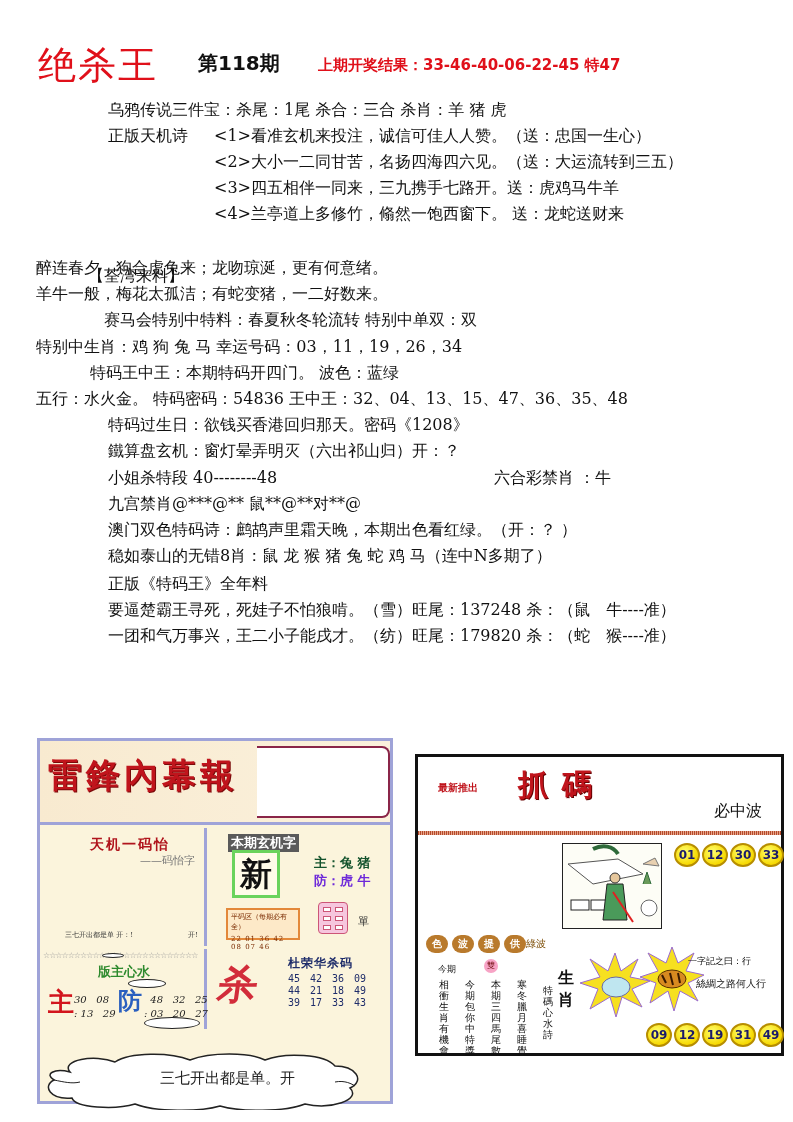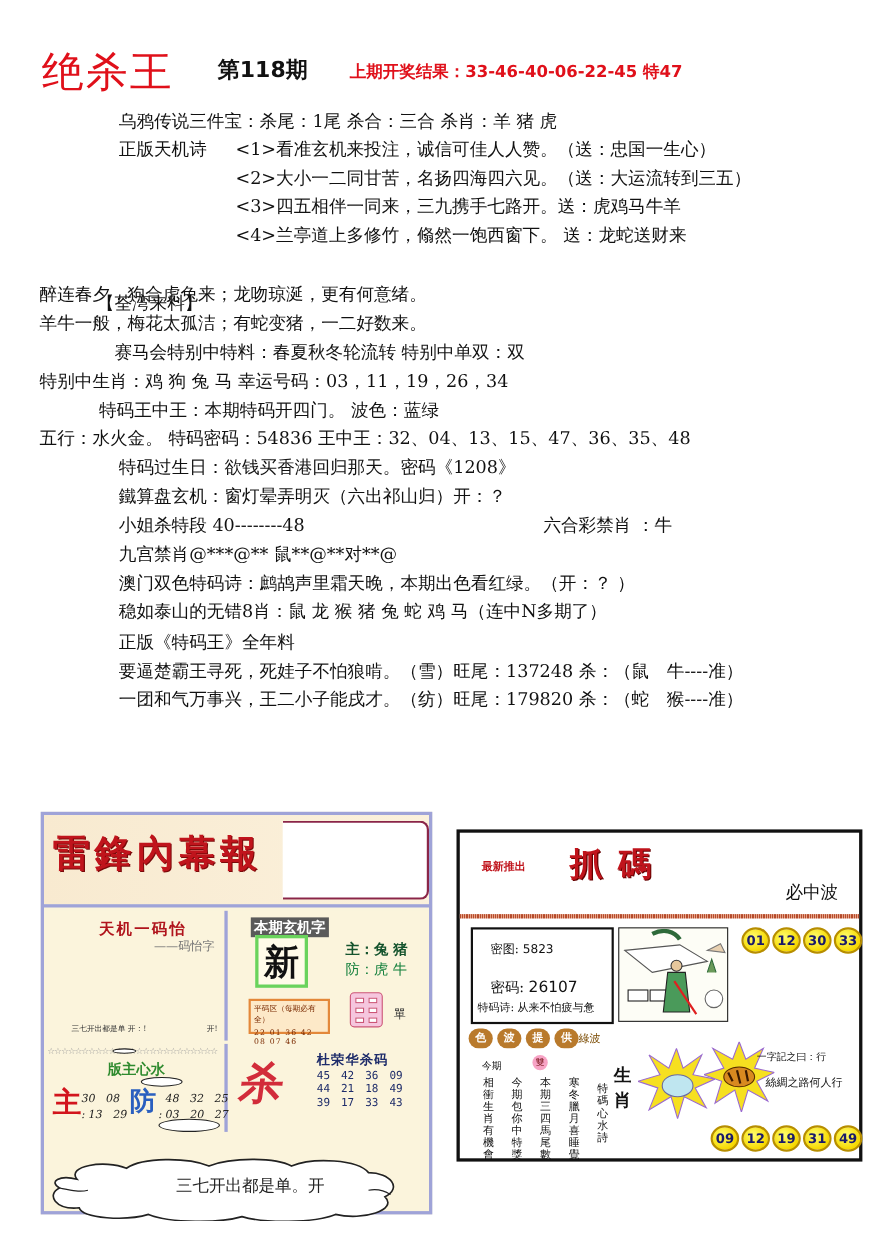--- a/index.html
+++ b/index.html
@@ -24,21 +24,21 @@
     .lp-tl { position: absolute; left: 0; top: 87px; width: 167px; height: 118px; background: #fbf4dc; border-right: 3px solid #9fa3d8; }
     .lp-tl-title { position: absolute; left: 50px; top: 8px; font-size: 14px; color: #b0141c; font-weight: bold; letter-spacing: 2px; }
     .lp-tl-sub { position: absolute; left: 100px; top: 25px; font-size: 11px; color: #777; text-align: center; }
     .lp-tl-foot { position: absolute; left: 25px; top: 102px; font-size: 7px; color: #333; }
     .lp-tl-foot2 { position: absolute; left: 148px; top: 102px; font-size: 7px; color: #333; }
 
     .lp-tr { position: absolute; left: 170px; top: 87px; width: 180px; height: 118px; background: #fbf4dc; }
     .lp-tr-head { position: absolute; left: 18px; top: 6px; font-size: 13px; color: #fff; background: #5a5a5a; padding: 0 3px; font-weight: bold; }
     .lp-char-box { position: absolute; left: 22px; top: 22px; width: 48px; height: 48px; border: 3px solid #6ad35c; background: #fffbe8; font-size: 32px; text-align: center; line-height: 42px; font-weight: bold; color: #111; }
     .lp-main { position: absolute; left: 104px; top: 26px; font-size: 13px; color: #14532d; font-weight: bold; }
-    .lp-defend { position: absolute; left: 104px; top: 44px; font-size: 13px; color: #15803d; font-weight: normal; }
+    .lp-defend { position: absolute; left: 104px; top: 44px; font-size: 13px; color: #6d28d9; font-weight: bold; }
     .lp-flat { position: absolute; left: 16px; top: 80px; width: 74px; height: 32px; background: #fde9c8; border: 2px solid #e3883a; font-size: 7px; padding: 2px 3px; }
     .lp-flat .t { color: #7a2a00; }
     .lp-flat .n { color: #7a2a00; margin-top: 3px; letter-spacing: 1px; }
     .lp-calc { position: absolute; left: 108px; top: 74px; width: 30px; height: 32px; background: #f6c6de; border: 1px solid #c57; border-radius: 4px; }
     .lp-calc span { position: absolute; width: 8px; height: 5px; background: #fff; border: 1px solid #c57; }
     .lp-single { position: absolute; left: 148px; top: 86px; font-size: 11px; color: #333; }
 
     .lp-bl { position: absolute; left: 0; top: 208px; width: 167px; height: 80px; background: #fbf4dc; border-right: 3px solid #9fa3d8; }
     .lp-bl-stars { position: absolute; left: 3px; top: 2px; width: 162px; font-size: 8px; color: #999; letter-spacing: -1px; overflow: hidden; white-space: nowrap; }
     .lp-bl-title { position: absolute; left: 58px; top: 14px; font-size: 13px; color: #2e8a2e; font-weight: bold; }
@@ -196,25 +196,20 @@
   <path d="M295,30 C305,28 312,32 315,34" fill="none" stroke="#222" stroke-width="1"></path>
 </svg>
 <div class="cloud-text">三七开出都是单。开</div>
 
 <div class="rp">
   <div class="rp-new">最新推出</div>
   <div class="rp-title">抓碼</div>
   <div class="rp-wave">必中波</div>
   <div class="rp-rule"></div>
 
-  <div class="rp-box">
-    <div class="r1"><span>密图:</span> <span style="font-family:'DejaVu Sans',sans-serif;">5823</span></div>
-    <div class="r2"><span>密码:</span> <span class="big">26107</span></div>
-    <div class="r3"><span>特码诗:</span> <span>从来不怕疲与惫</span></div>
-  </div>
 
   <div class="rp-pic">
     <svg width="100" height="86" viewBox="0 0 100 86">
       <path d="M5,20 L55,15 L80,30 L30,40 Z" fill="#fff" stroke="#555" stroke-width="1"></path>
       <path d="M30,5 C40,0 50,2 55,10" fill="none" stroke="#2e6a3a" stroke-width="4"></path>
       <rect x="8" y="56" width="18" height="10" fill="#fff" stroke="#222"></rect>
       <rect x="28" y="56" width="18" height="10" fill="#fff" stroke="#222"></rect>
       <circle cx="52" cy="34" r="5" fill="#e6c79c" stroke="#333"></circle>
       <path d="M44,40 L60,40 L64,76 L40,76 Z" fill="#4a9a5a" stroke="#222"></path>
       <path d="M50,48 L70,78" stroke="#e02020" stroke-width="2"></path>

